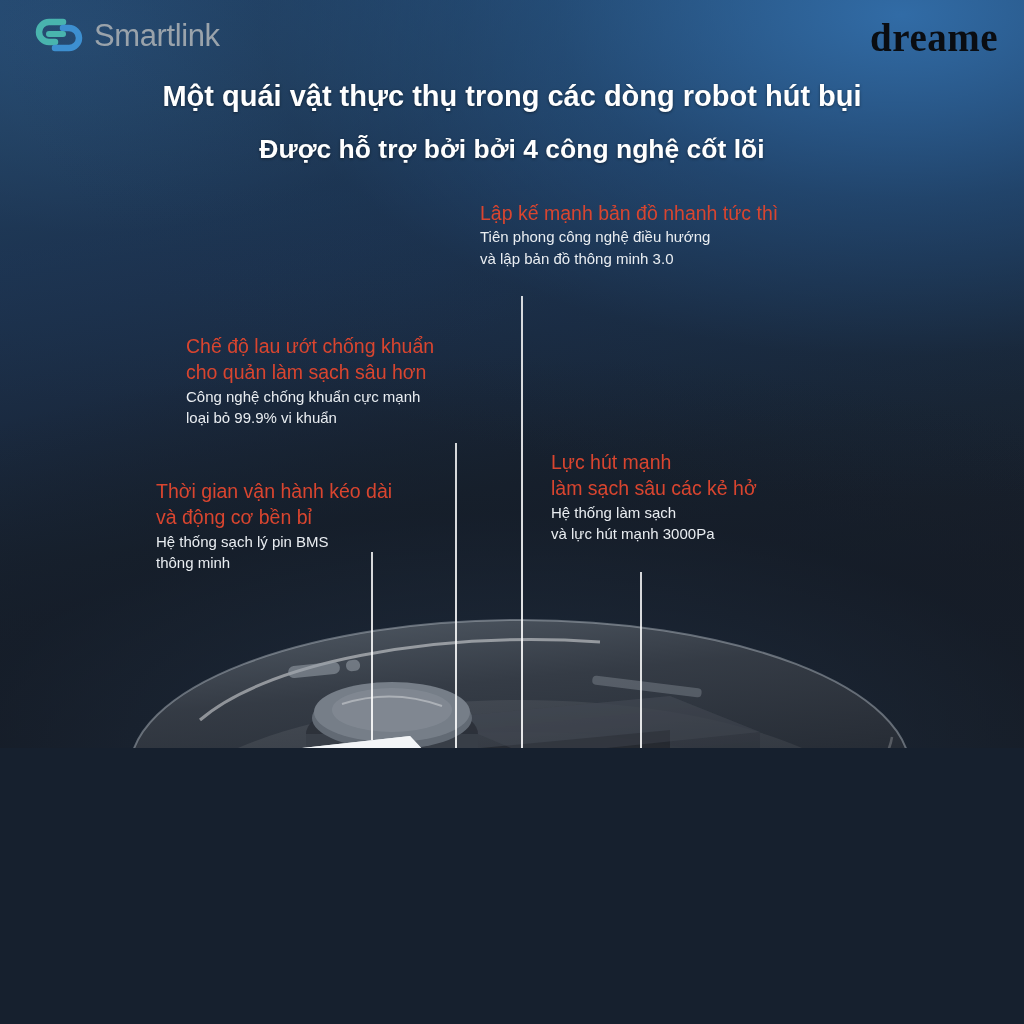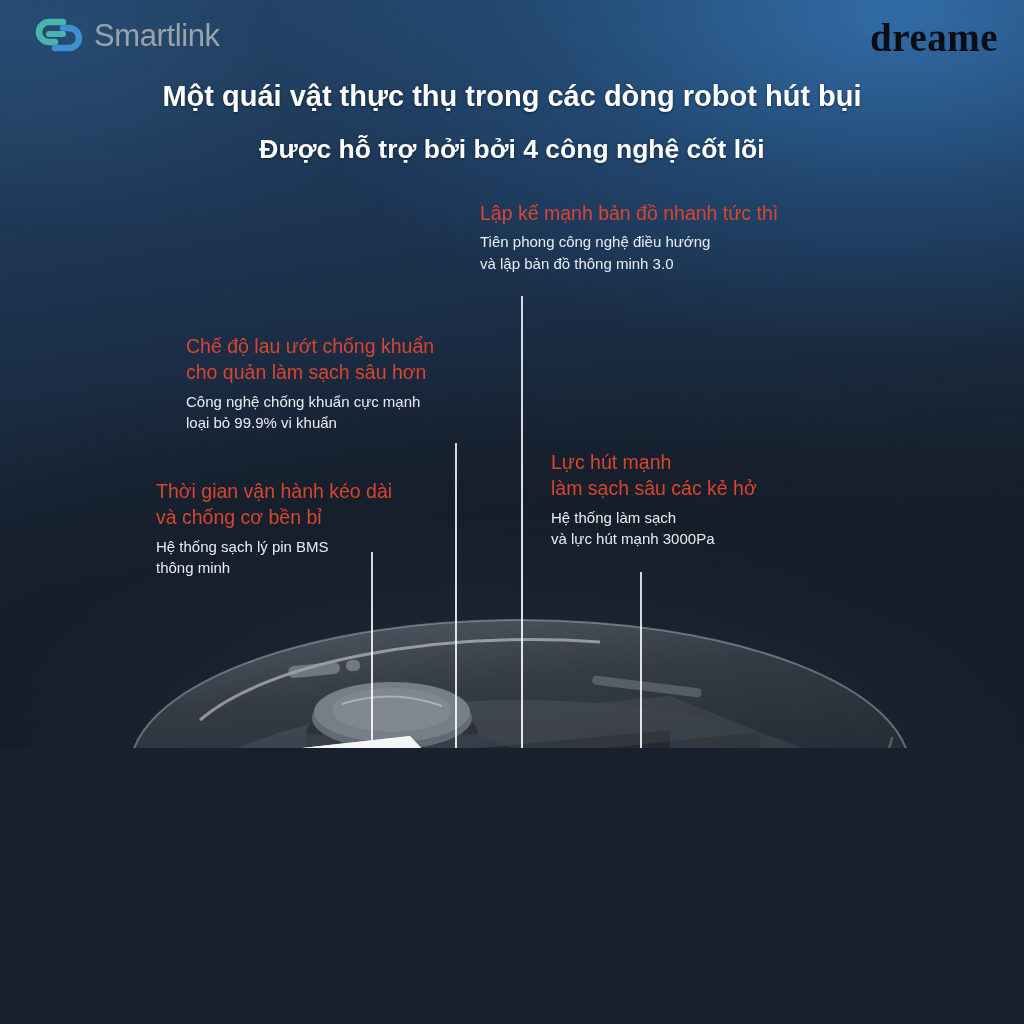--- a/index.html
+++ b/index.html
@@ -44,21 +44,21 @@
   .headline.h2{top:134px;font-size:26.5px;text-align:center;}
 
   
   .callout{position:absolute;}
   .callout .title{
     color:#d9452f;font-size:19.5px;font-weight:400;line-height:1.35;
     white-space:nowrap;
   }
   .callout .title .ln{display:block;}
   .callout .body{
-    margin-top:5px;color:#e9edf1;font-size:15px;font-weight:400;line-height:1.42;
+    color:#e9edf1;font-size:15px;font-weight:400;line-height:1.42;
     white-space:nowrap;
   }
   .callout .body .ln{display:block;}
 
   #callout-mapping{left:480px;top:200px;}
   #callout-mop{left:186px;top:333px;}
   #callout-battery{left:156px;top:478px;}
   #callout-suction{left:551px;top:449px;}
 
   
@@ -298,21 +298,21 @@
     </div>
     <div class="body">
       <span class="ln">Công nghệ chống khuẩn cực mạnh</span>
       <span class="ln">loại bỏ 99.9% vi khuẩn</span>
     </div>
   </div>
 
   <div class="callout" id="callout-battery">
     <div class="title">
       <span class="ln">Thời gian vận hành kéo dài</span>
-      <span class="ln">và chống cơ bền bỉ</span>
+      <span class="ln">và động cơ bền bỉ</span>
     </div>
     <div class="body">
       <span class="ln">Hệ thống sạch lý pin BMS</span>
       <span class="ln">thông minh</span>
     </div>
   </div>
 
   <div class="callout" id="callout-suction">
     <div class="title">
       <span class="ln">Lực hút mạnh</span>

